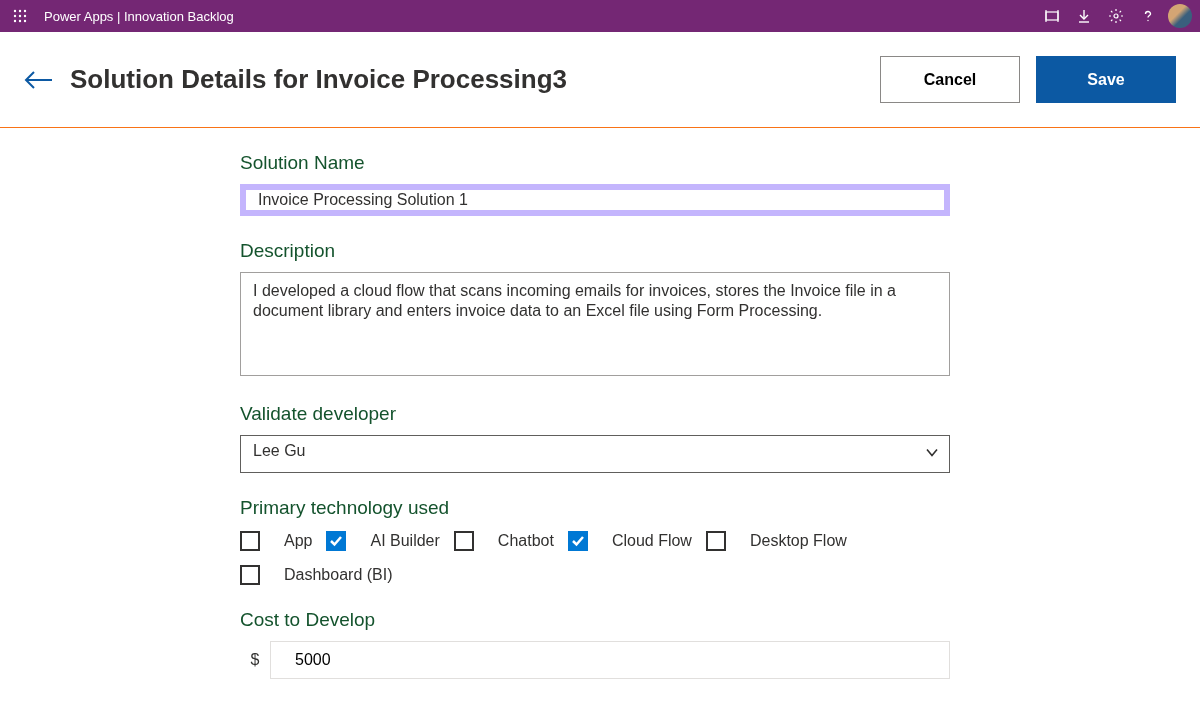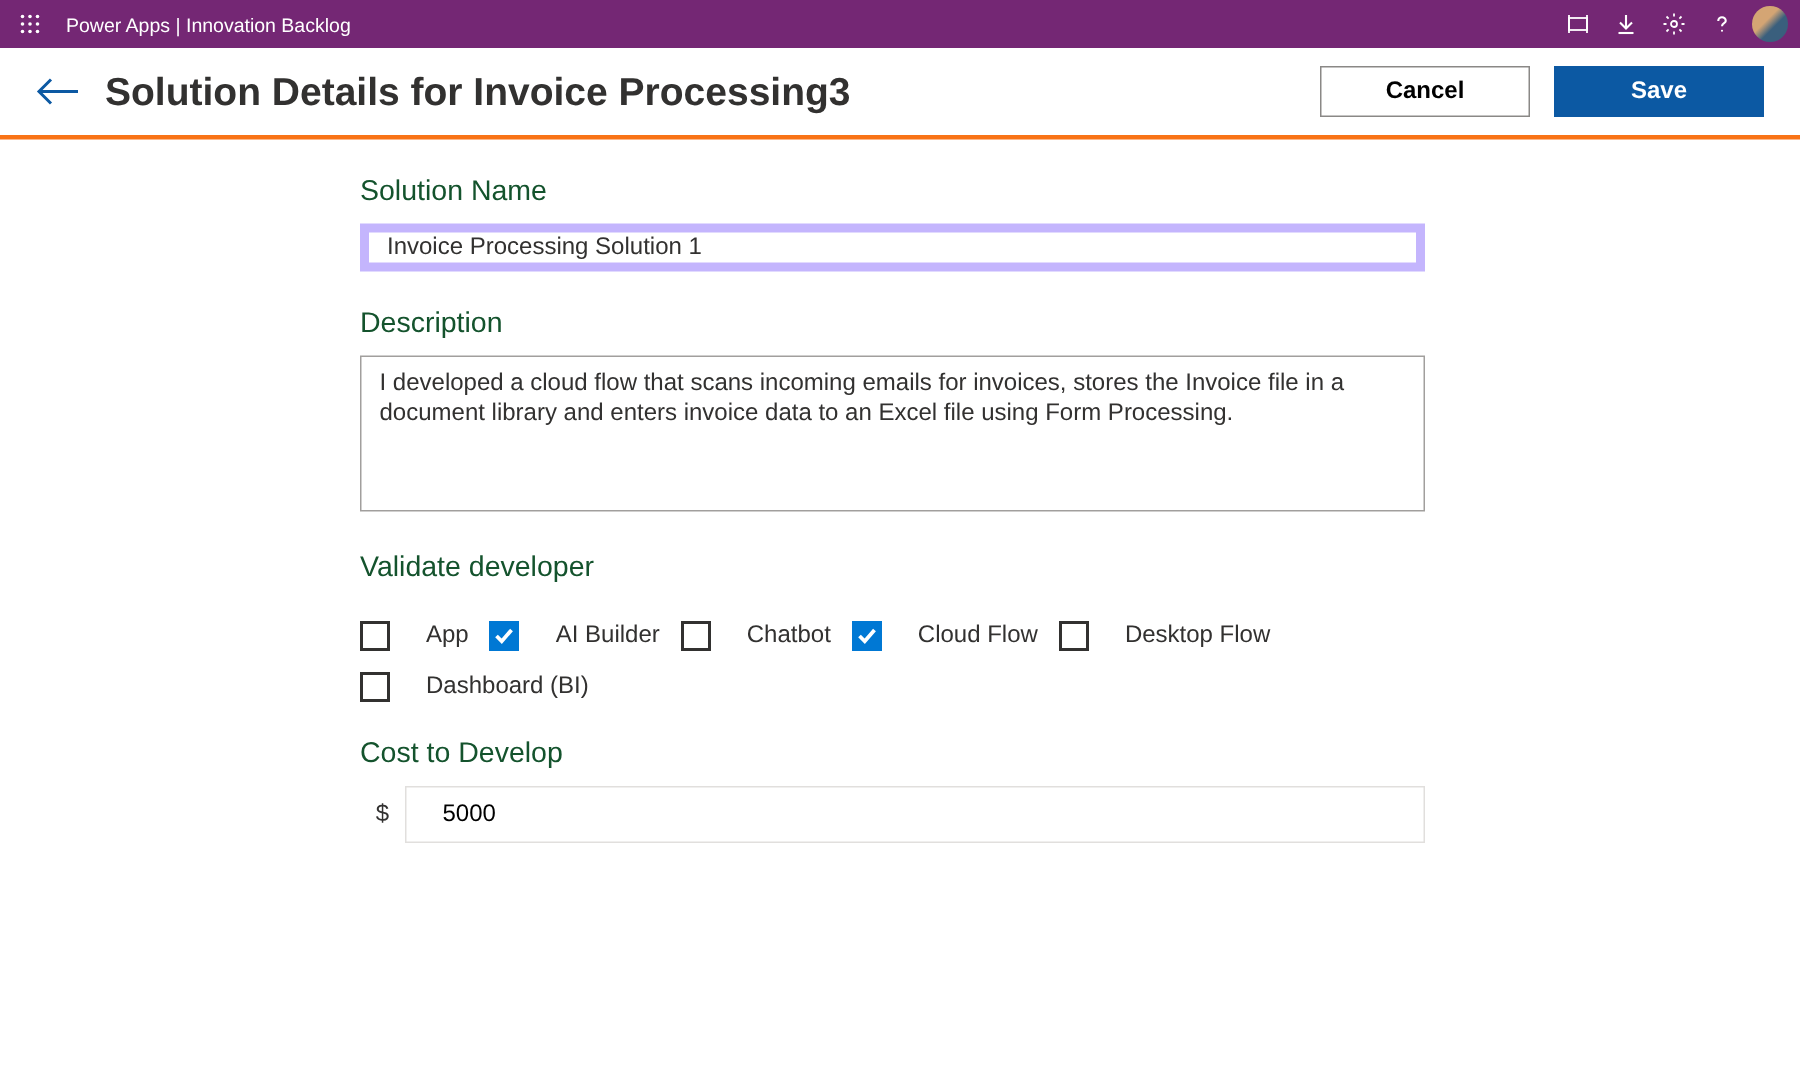--- a/index.html
+++ b/index.html
@@ -38,37 +38,37 @@
       height: 24px;
       border-radius: 50%;
       background: linear-gradient(135deg, #d4a574 40%, #3a5f7d 60%);
       margin-left: 4px;
       cursor: pointer;
     }
 
     .header {
       display: flex;
       align-items: center;
-      padding: 12px 24px;
-      border-bottom: 3px solid #f97316;
+      padding: 24px 24px;
+      border-bottom: 1px solid #f97316;
       gap: 16px;
     }
     .back-arrow {
       color: #0078d4;
       cursor: pointer;
       display: flex;
       align-items: center;
     }
     .page-title {
       font-size: 26px;
       font-weight: 600;
       flex: 1;
     }
     .btn {
-      height: 34px;
+      height: 47px;
       padding: 0 24px;
       font-size: 16px;
       font-weight: 600;
       border: 1px solid #8a8886;
       background: #fff;
       cursor: pointer;
       min-width: 140px;
     }
     .btn-primary {
       background: #0c59a3;
@@ -246,23 +246,32 @@
     <input class="text-input" value="Invoice Processing Solution 1" style="">
   </div>
 
   <div class="field">
     <div class="field-label">Description</div>
     <textarea class="textarea" style="">I developed a cloud flow that scans incoming emails for invoices, stores the Invoice file in a document library and enters invoice data to an Excel file using Form Processing.</textarea>
   </div>
 
   <div class="field">
     <div class="field-label">Validate developer</div>
-  </div>
-
-  <div class="field">
+    <div class="select-wrap">
+      <div class="select">Lee Gu</div>
+      <span class="chevron">
+        <svg width="16" height="16" viewBox="0 0 16 16" stroke="#323130" stroke-width="1.6" fill="none">
+            <polyline points="3,5 8,11 13,5"></polyline>
+          </svg>
+      </span>
+    </div>
+  </div>
+
+  <div class="field">
+    <div class="field-label">Primary technology used</div>
     <div class="checkbox-row" id="cb-row">
         <div class="cb-item">
           <div class="cb-box"></div>
           <span class="cb-label">App</span>
         </div>
         <div class="cb-item">
           <div class="cb-box checked">
             <svg width="14" height="14" viewBox="0 0 14 14" stroke="white" stroke-width="2.5" fill="none">
               <polyline points="2,7 5.5,10.5 12,3"></polyline>
             </svg>

